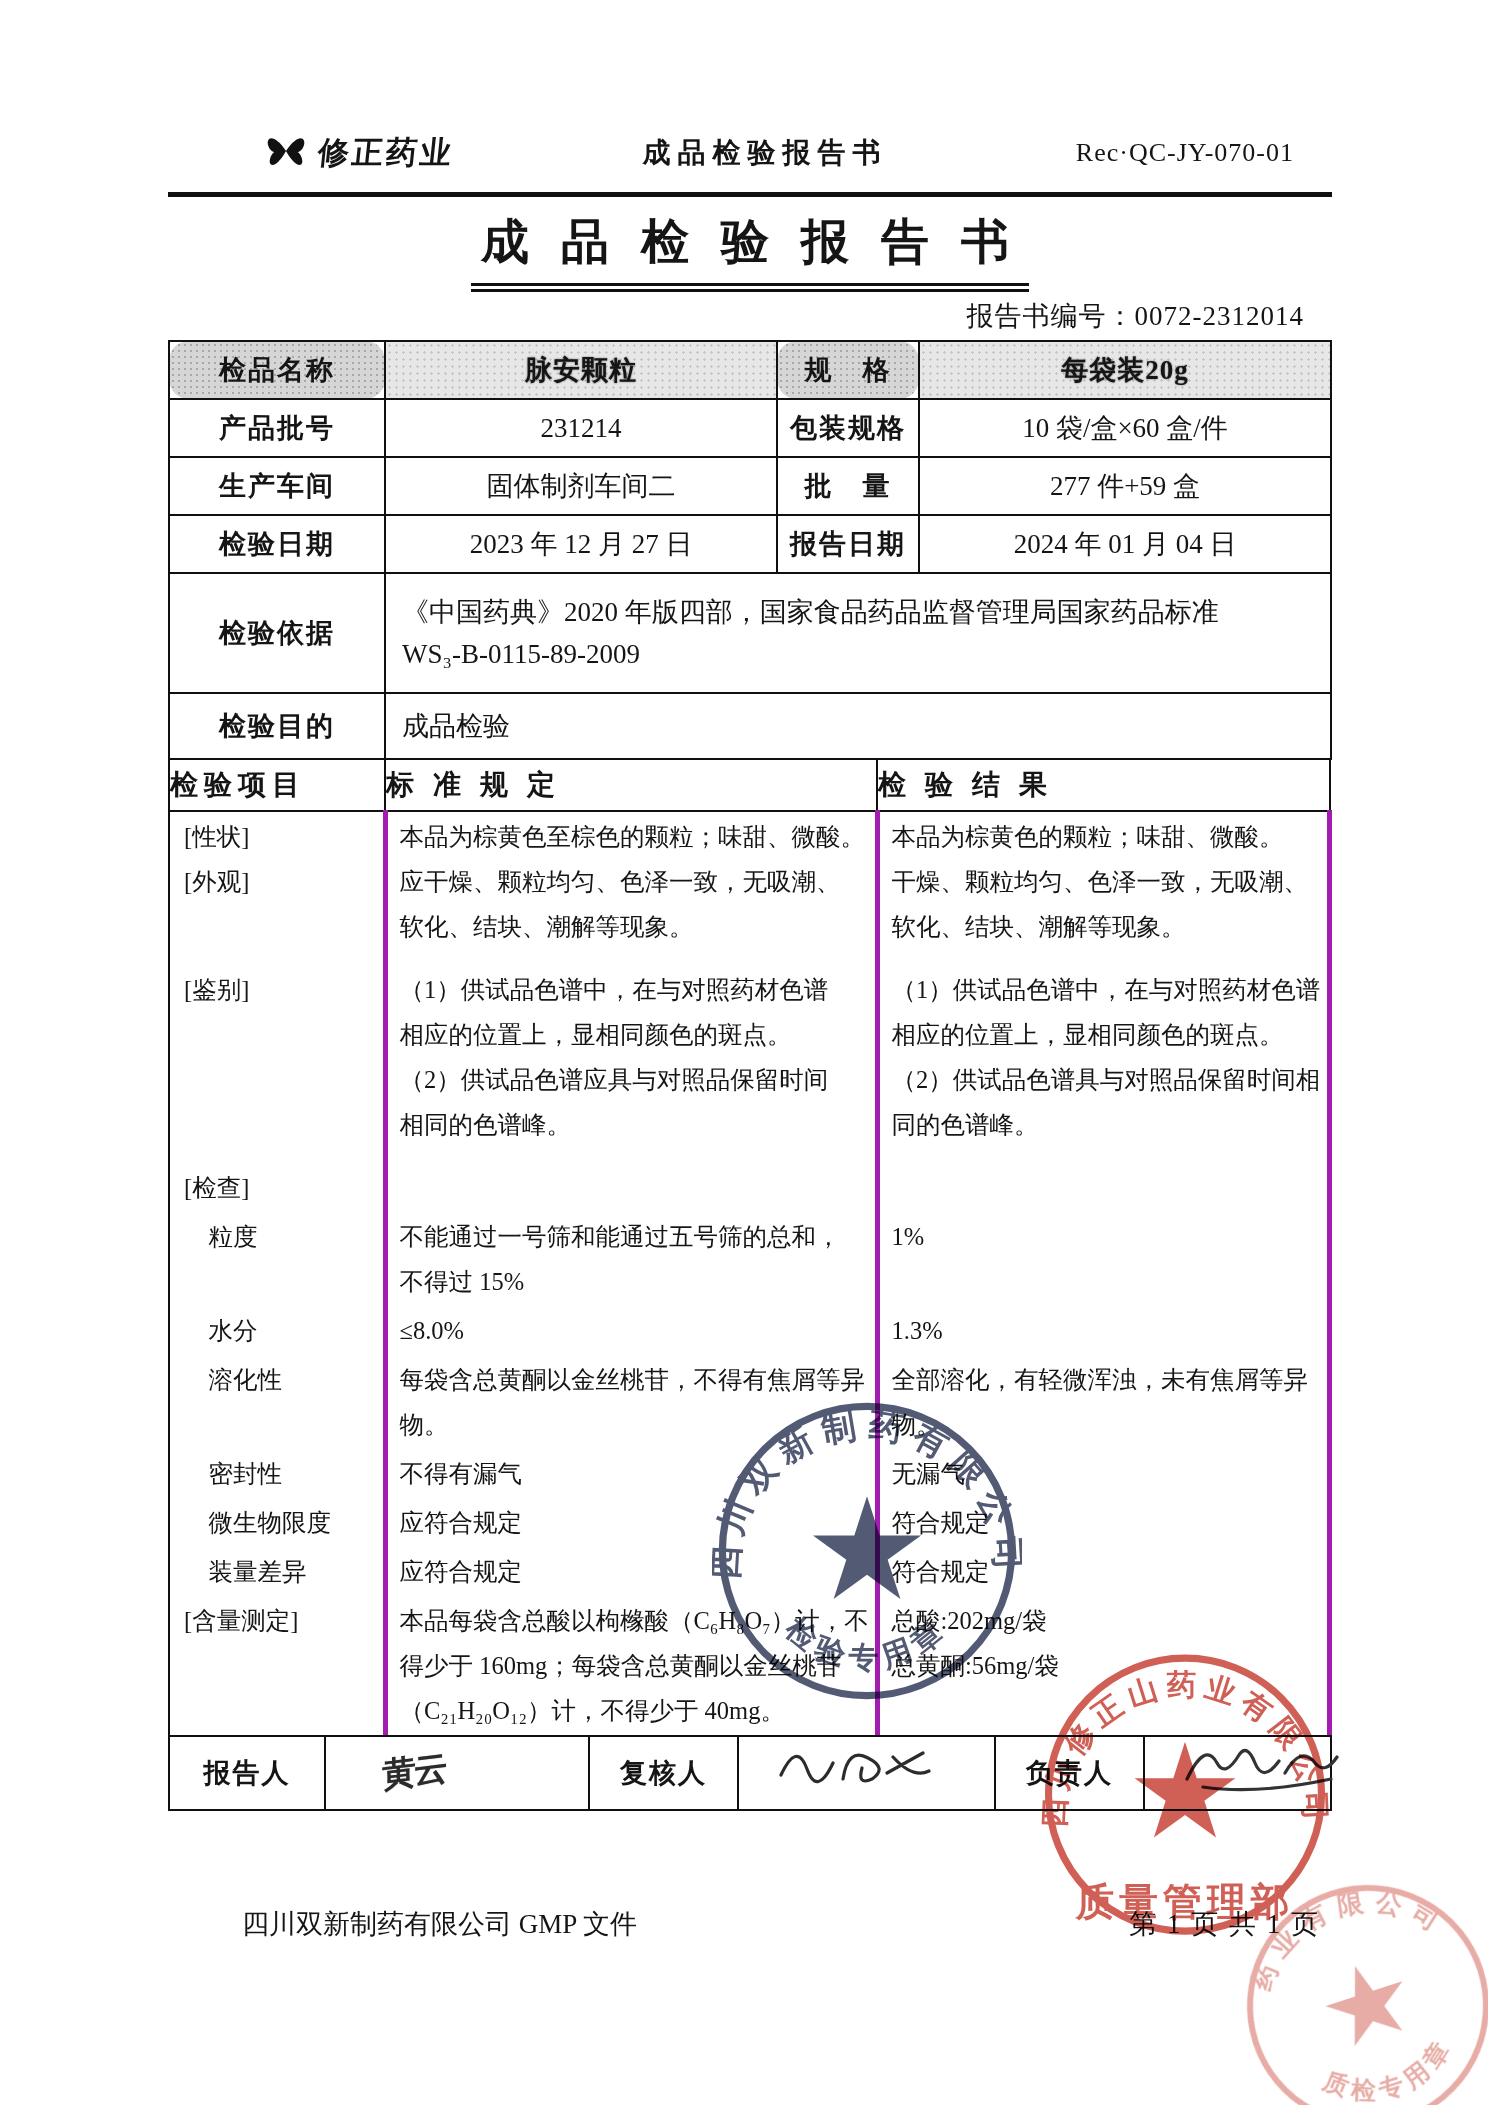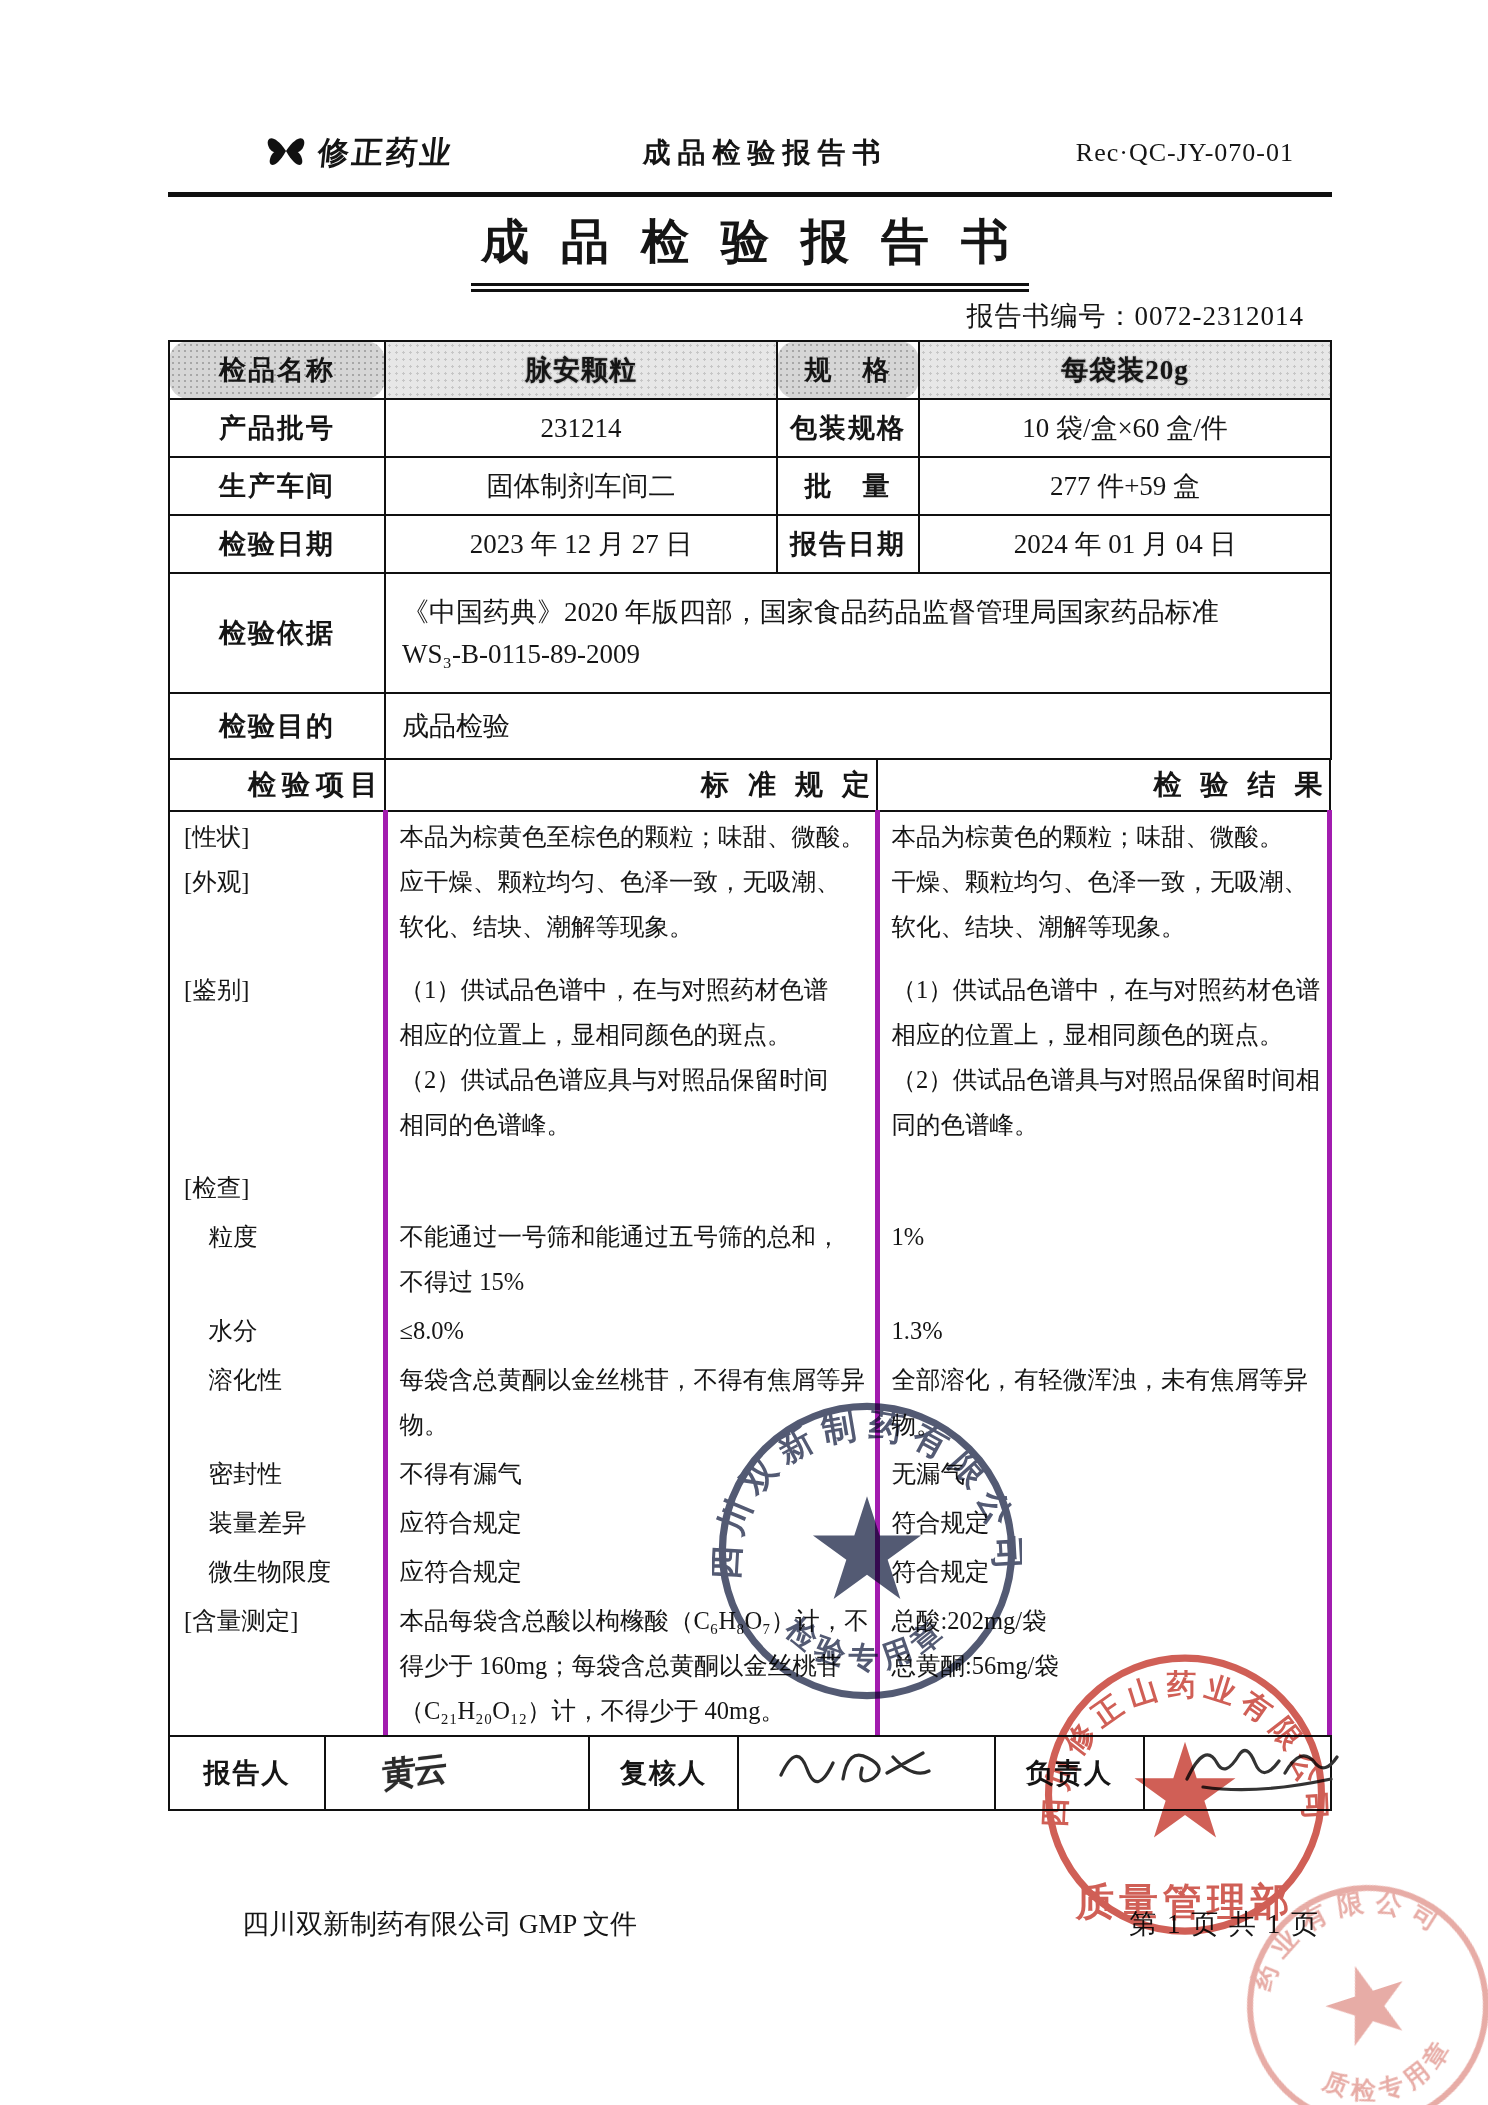--- a/index.html
+++ b/index.html
@@ -37,21 +37,21 @@
   .val-left { text-align:left; padding:4px 6px 4px 16px; line-height:42px; }
   .noisy { background-color:#d6d6d6;
            background-image: radial-gradient(rgba(0,0,0,.22) 1px, transparent 1.4px);
            background-size:6px 6px; }
   .noisy-light { background-color:#e7e7e7;
            background-image: radial-gradient(rgba(0,0,0,.14) 1px, transparent 1.4px);
            background-size:7px 7px; }
   .smudge { font-weight:700; text-shadow:0 0 2px rgba(0,0,0,.55); letter-spacing:1px; }
 
   .results th { border:2px solid #101010; height:52px; font-size:28px; font-weight:700;
-                letter-spacing:6px; text-align:right; }
+                letter-spacing:6px; text-align:left; }
   .results td { border-left:2px solid #101010; border-right:5px solid #a21caf;
                 vertical-align:top; padding:2px 0; }
   .results tr:last-child td { border-bottom:2px solid #101010; }
   .results tr.gap td { padding-top:16px; }
   .line { font-size:24.5px; line-height:45px; min-height:45px; white-space:nowrap; padding-left:12px; }
   td.col-item .line { padding-left:14px; }
 
   .conclusion { border:2px solid #101010; margin-top:-2px; padding:12px 14px 10px 30px;
                 font-size:27px; line-height:48px; }
   .c-label { font-weight:700; letter-spacing:4px; }
@@ -253,32 +253,32 @@
             </td>
             <td class="col-standard">
               <div class="line">不得有漏气</div>
             </td>
             <td class="col-result">
               <div class="line">无漏气</div>
             </td>
           </tr>
           <tr>
             <td class="col-item">
+              <div class="line">　微生物限度</div>
+            </td>
+            <td class="col-standard">
+              <div class="line">应符合规定</div>
+            </td>
+            <td class="col-result">
+              <div class="line">符合规定</div>
+            </td>
+          </tr>
+          <tr>
+            <td class="col-item">
               <div class="line">　装量差异</div>
-            </td>
-            <td class="col-standard">
-              <div class="line">应符合规定</div>
-            </td>
-            <td class="col-result">
-              <div class="line">符合规定</div>
-            </td>
-          </tr>
-          <tr>
-            <td class="col-item">
-              <div class="line">　微生物限度</div>
             </td>
             <td class="col-standard">
               <div class="line">应符合规定</div>
             </td>
             <td class="col-result">
               <div class="line">符合规定</div>
             </td>
           </tr>
           <tr>
             <td class="col-item">

